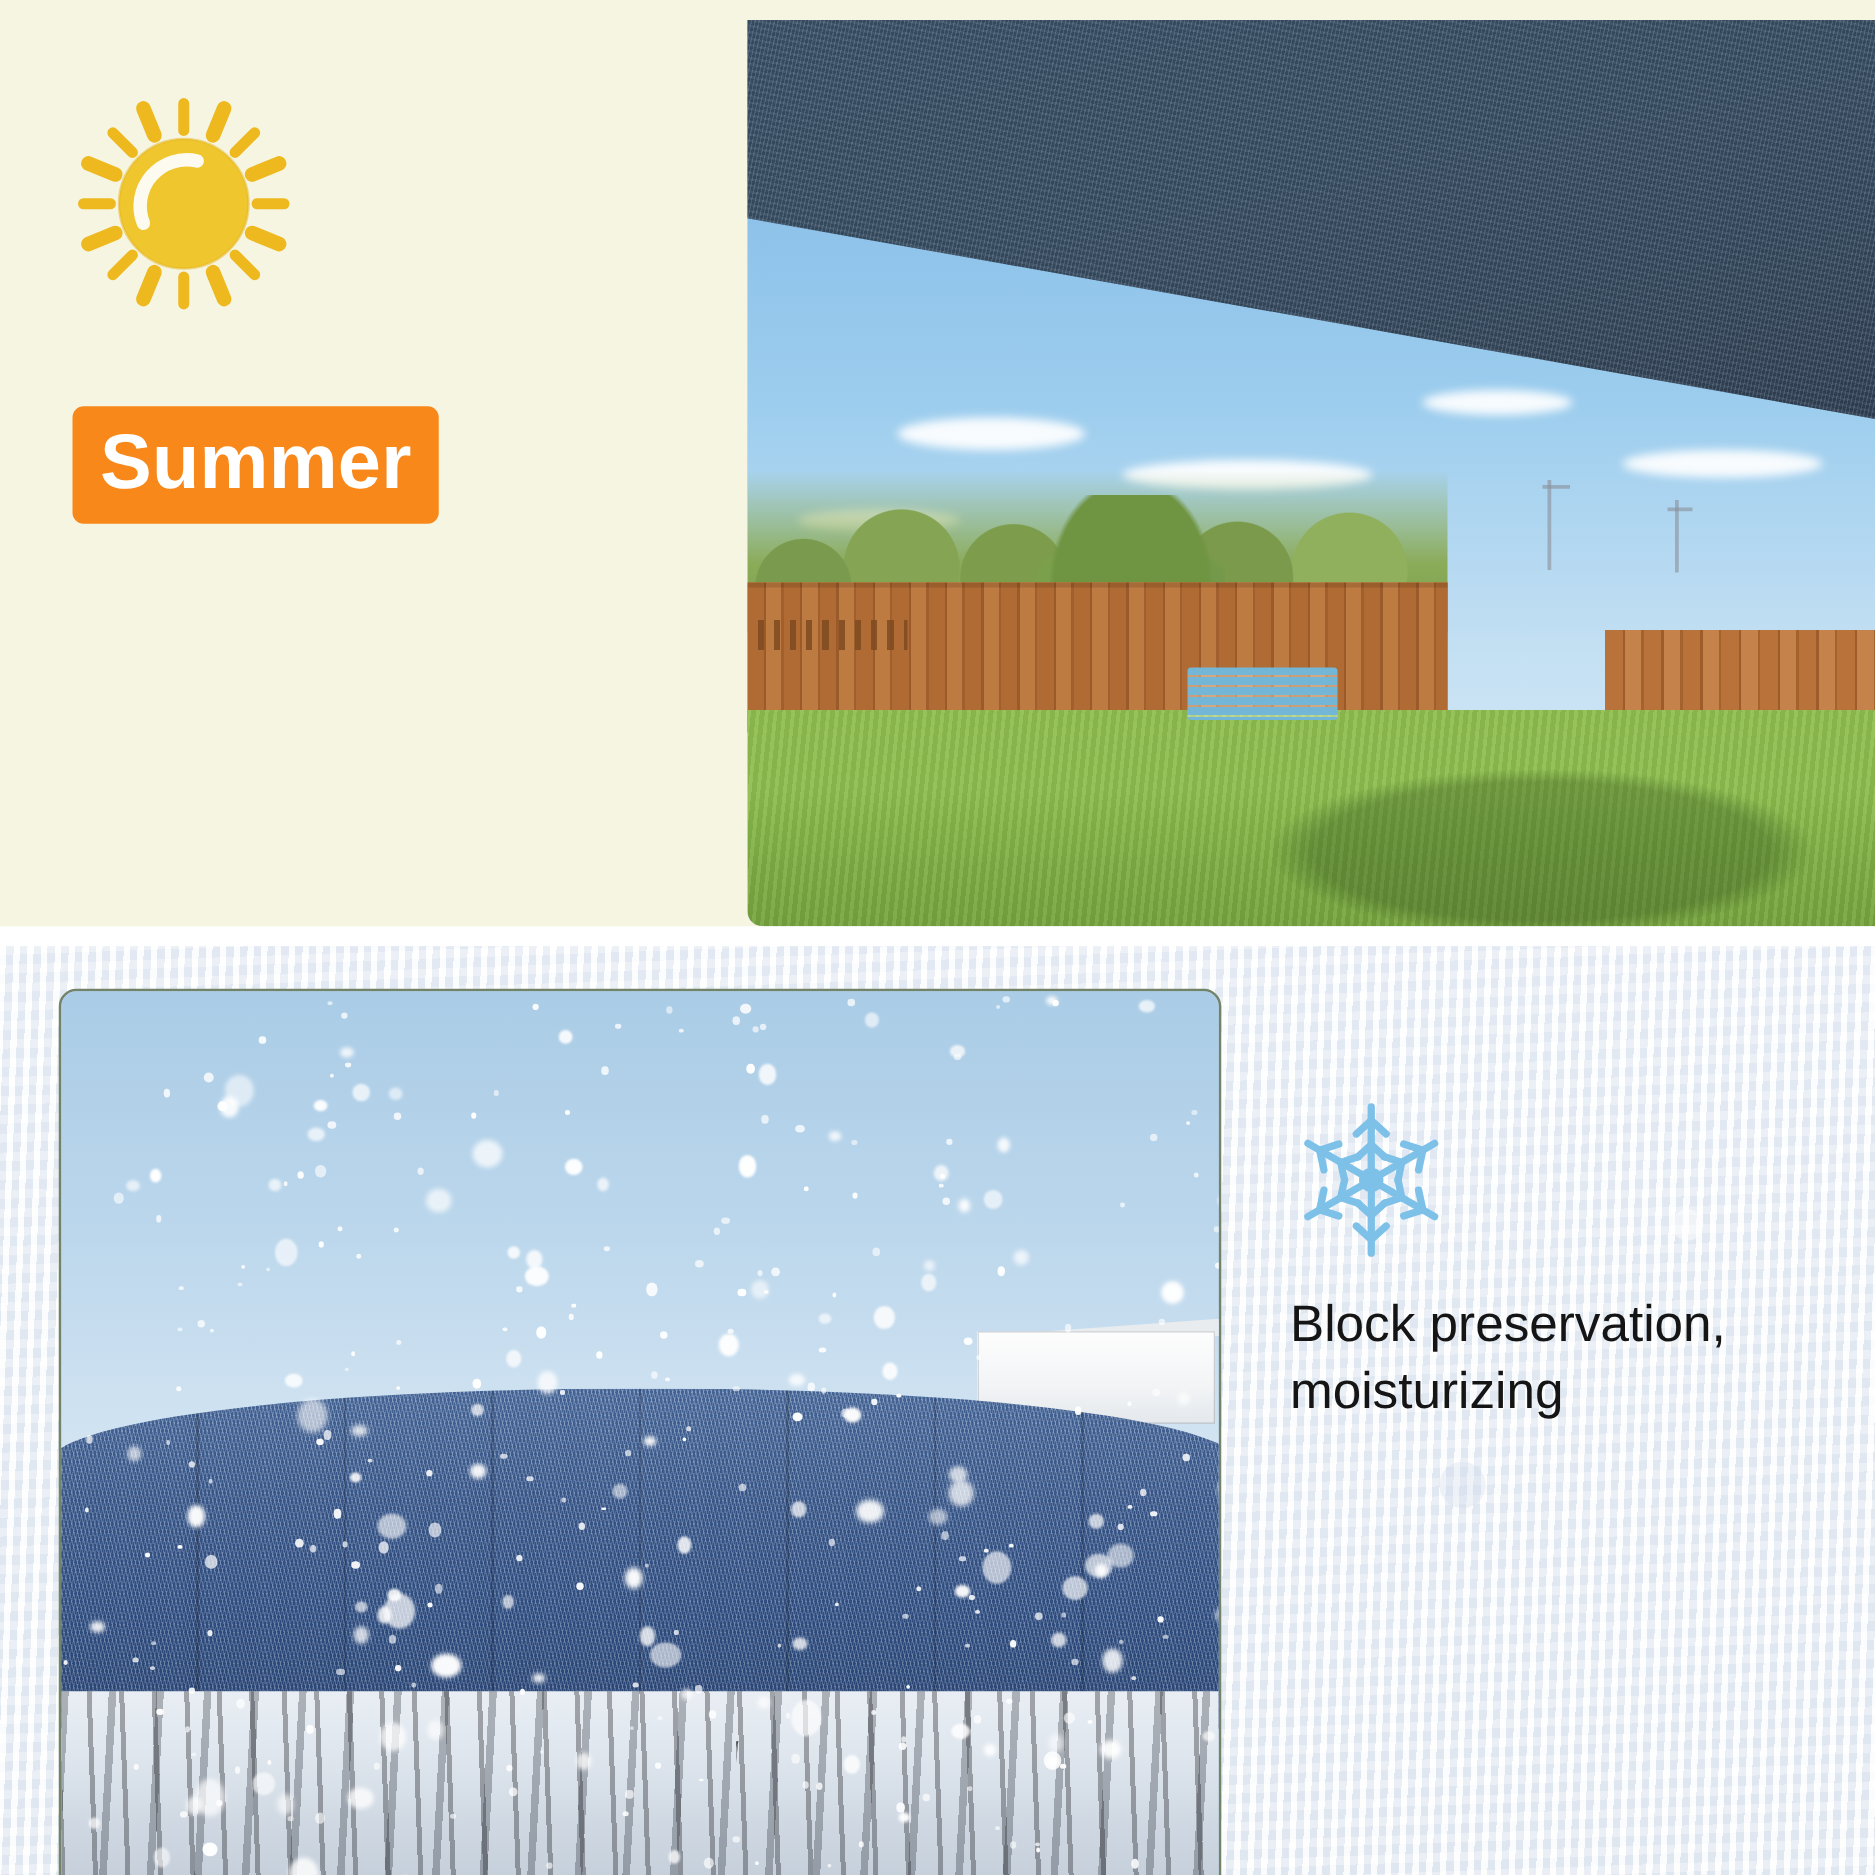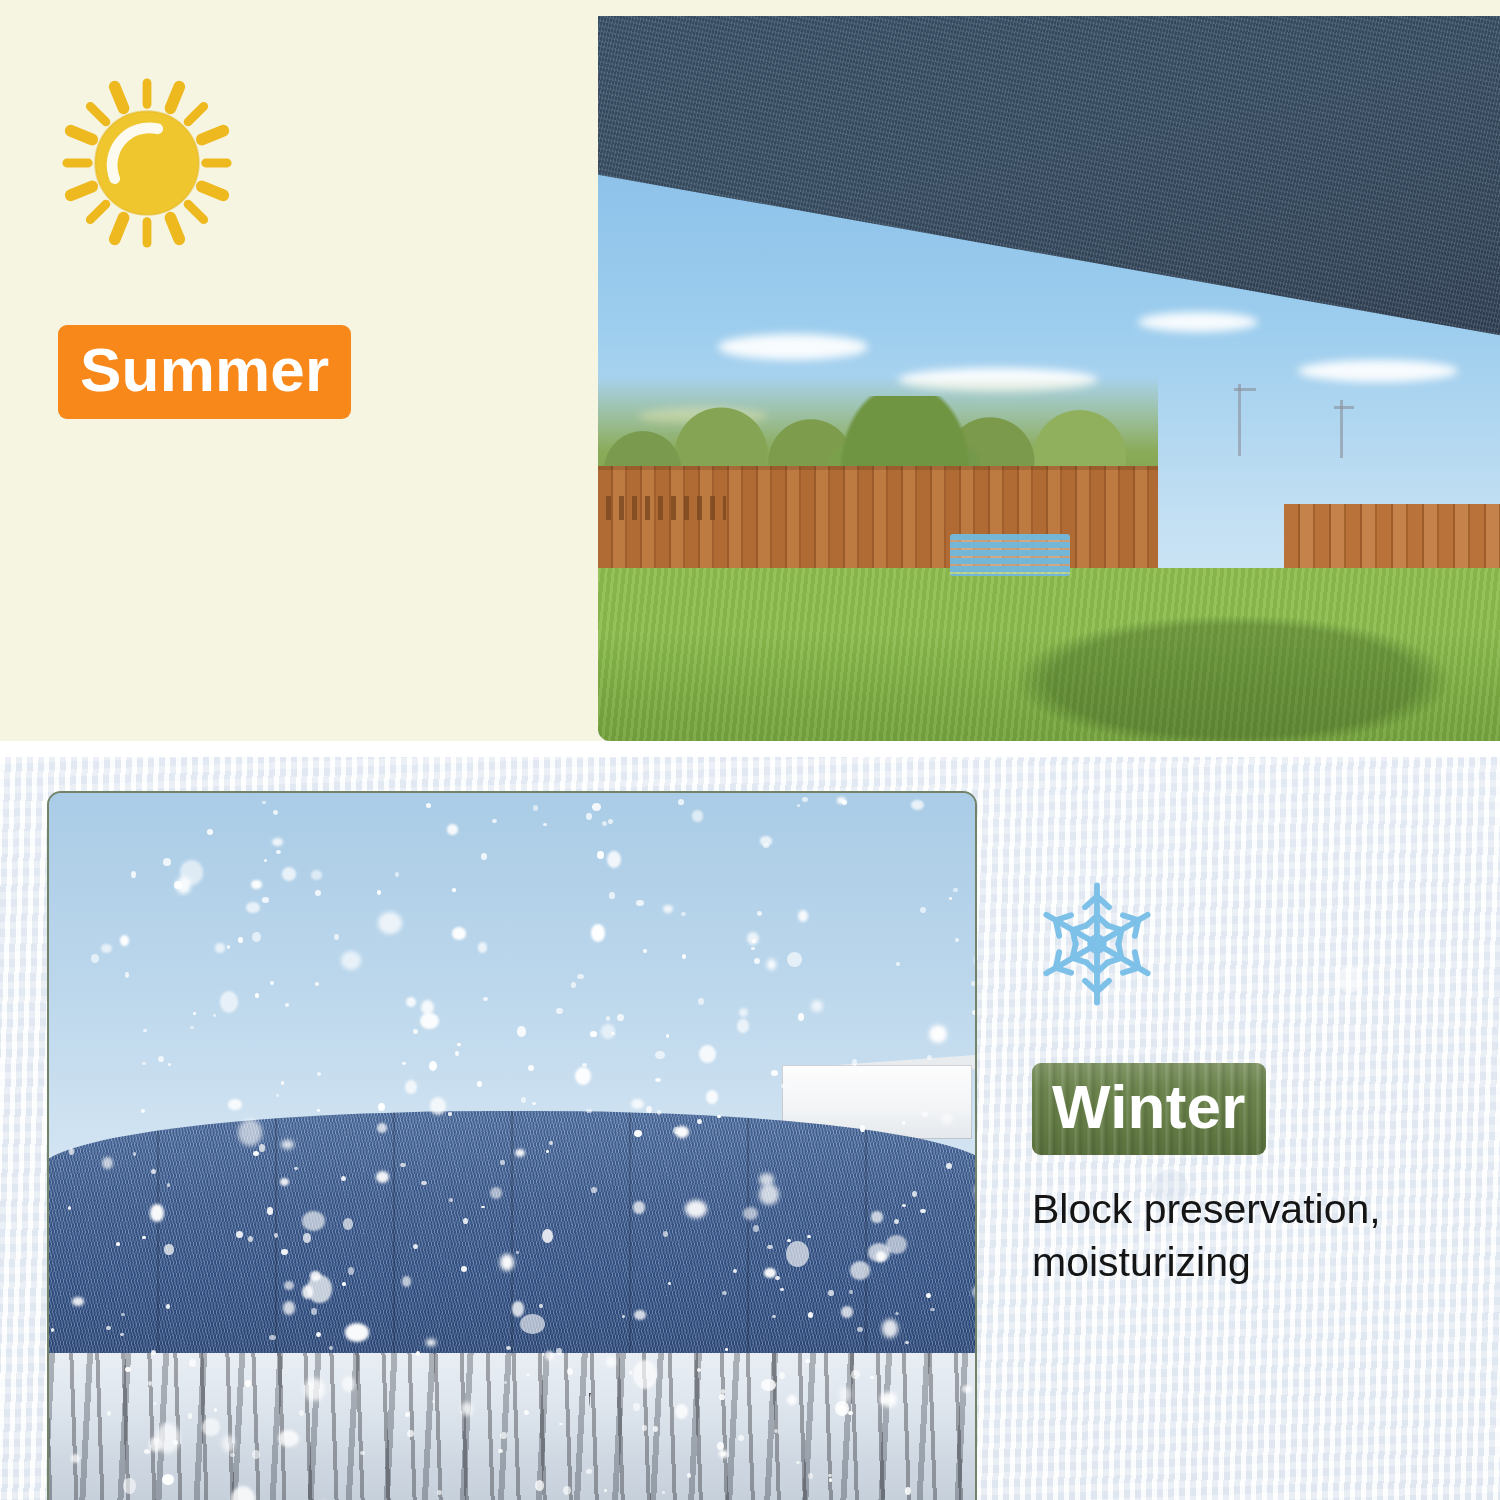--- a/index.html
+++ b/index.html
@@ -683,24 +683,18 @@
               <line x1="60" y1="34" x2="70" y2="43"></line>
             <line x1="60" y1="104" x2="49" y2="94"></line>
               <line x1="60" y1="104" x2="71" y2="94"></line>
             <line x1="60" y1="86" x2="50" y2="77"></line>
               <line x1="60" y1="86" x2="70" y2="77"></line>
           </g>
         </g>
         <circle cx="60" cy="60" r="9" fill="#7dc0e8"></circle>
       </svg>
 
-      <div class="winter-badge-wrap">
-        <span class="badge badge-winter">
-          <span class="brush-texture"></span>
-          <span class="badge-label">Winter</span>
-        </span>
-      </div>
 
       <p class="winter-copy">Block preservation, moisturizing</p>
     </div>
   </section>
 
 </div>
 
 </body></html>

